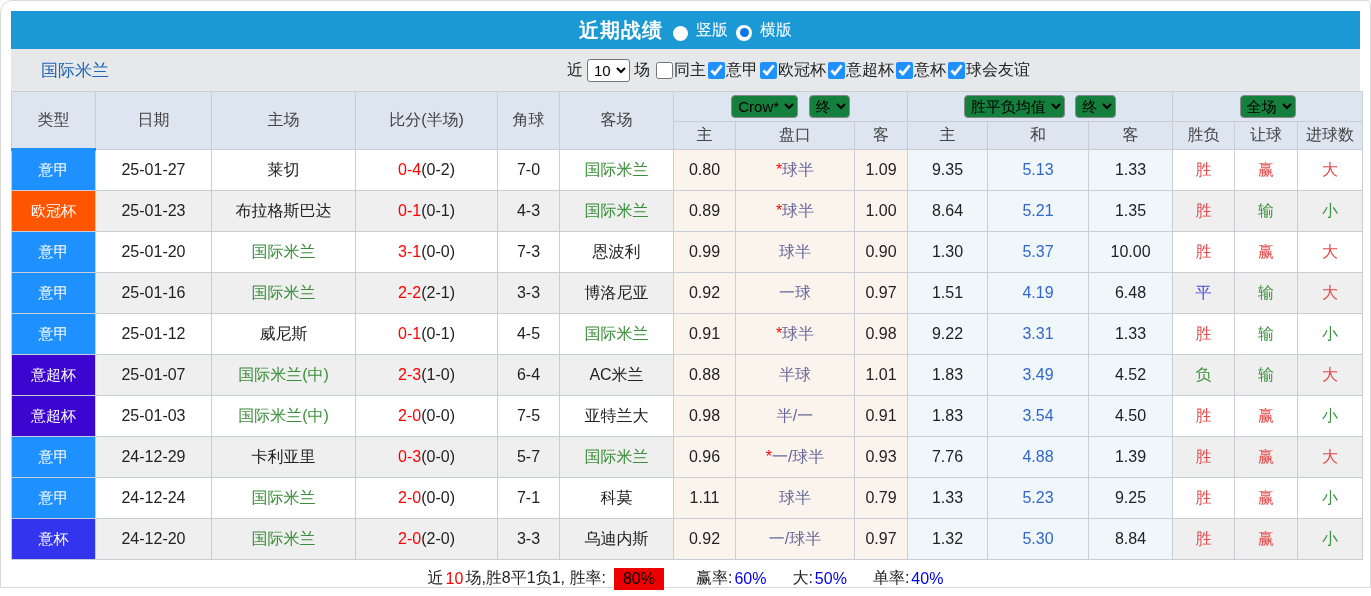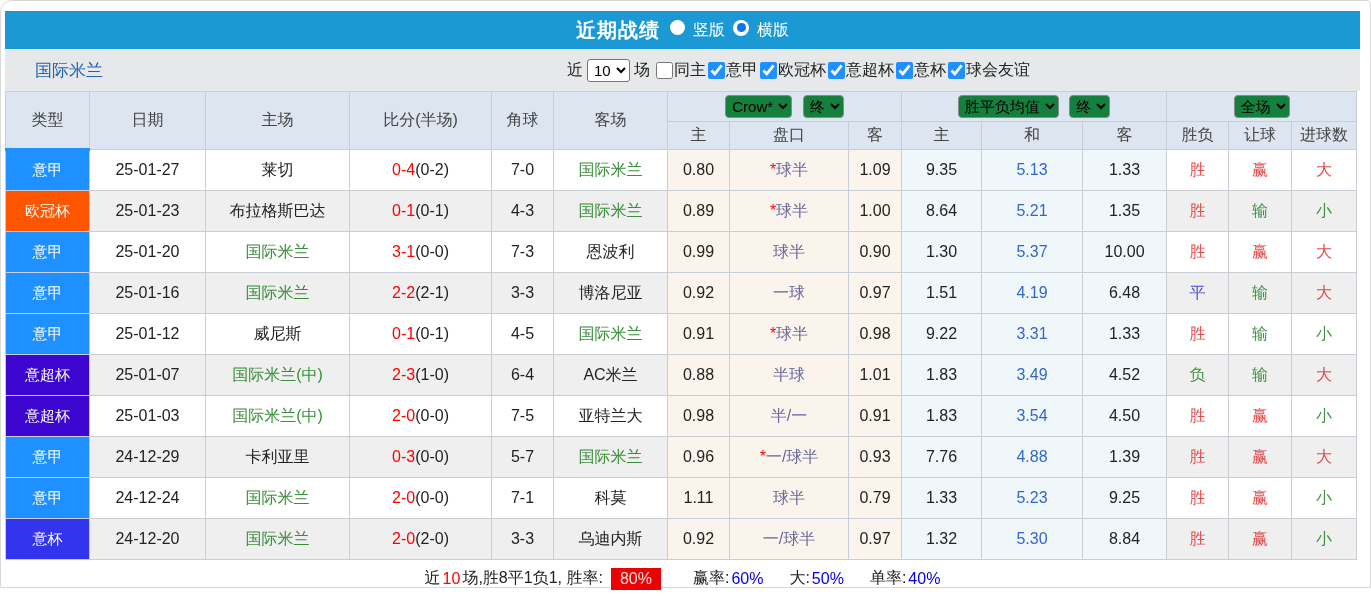--- a/index.html
+++ b/index.html
@@ -3,25 +3,25 @@
 <meta charset="utf-8">
 <style>
   :root{
     --accent:#1a99d5; --seriea:#1e90ff; --ucl:#ff5500; --supercup:#3c06d0; --coppa:#3335ee;
     --red:#e34a4a; --green:#3f9140; --bluedraw:#4848d8; --linkblue:#0000ee; --ratebg:#ee0000;
     --meanblue:#3366cc; --hcap:#666699; --purered:#ff0000;
   }
   *{margin:0;padding:0;box-sizing:border-box;}
   html,body{background:#fff;}
   body{font-family:"Liberation Sans","DejaVu Sans",sans-serif;width:1371px;height:596px;overflow:hidden;}
-  .panel{width:1371px;height:588px;background:#fff;border:1px solid #d9d9d9;border-radius:12px 4px 0 0;padding:10px 10px 0 4px;}
+  .panel{width:1371px;height:588px;background:#fff;border:1px solid #d9d9d9;border-radius:12px 4px 0 0;padding:10px 10px 0 10px;}
   
   .topbar{height:38px;background:var(--accent);display:flex;align-items:center;justify-content:center;gap:10px;color:#fff;}
   .topbar .title{font-size:20px;font-weight:bold;letter-spacing:1px;}
-  .radio-group{display:flex;align-items:flex-start;gap:8px;font-size:16px;}
+  .radio-group{display:flex;align-items:flex-end;gap:8px;font-size:16px;}
   .radio-off{width:15px;height:15px;border-radius:50%;background:#fff;display:inline-block;}
   .radio-on{width:16px;height:16px;border-radius:50%;background:#fff;display:inline-flex;align-items:center;justify-content:center;}
   .radio-on .dot{width:9px;height:9px;border-radius:50%;background:#0b76e8;}
   
   .filterbar{height:42px;background:#e6e8ea;display:flex;align-items:center;font-size:16px;color:#222;}
   .teamname{color:#1f63b5;font-size:17px;margin-left:30px;}
   .filter-controls{margin-left:auto;margin-right:330px;display:flex;align-items:center;gap:4px;}
   .filter-controls select{font-size:15px;padding:1px 2px;border:1px solid #767676;border-radius:3px;background:#fff;}
   .cbwrap{display:flex;align-items:center;}
   .cb{display:flex;align-items:center;cursor:pointer;}
@@ -48,21 +48,21 @@
   .star{color:var(--purered);}
   .hcap{color:var(--hcap);margin-top:47px;}
   .mean-d{color:var(--meanblue);text-align:center;}
   .t-red{color:var(--red);}
   .t-green{color:var(--green);}
   .t-blue{color:var(--bluedraw);}
   
   .footer{height:37px;display:flex;align-items:center;justify-content:center;font-size:16px;color:#222;gap:2px;}
   .footer .num-red{color:var(--purered);}
   .footer .pct-blue{color:var(--linkblue);}
-  .footer .ratebox{background:var(--ratebg);color:#e5e5e5;padding:2px 9px;margin:0 6px;}
+  .footer .ratebox{background:var(--ratebg);color:#000000;padding:2px 9px;margin:0 6px;}
   .footer .seg{margin-left:24px;}
 </style>
 </head>
 <body>
 
 <div class="panel">
 
   <div class="topbar">
     <span class="title">近期战绩</span>
     <span class="radio-group">

